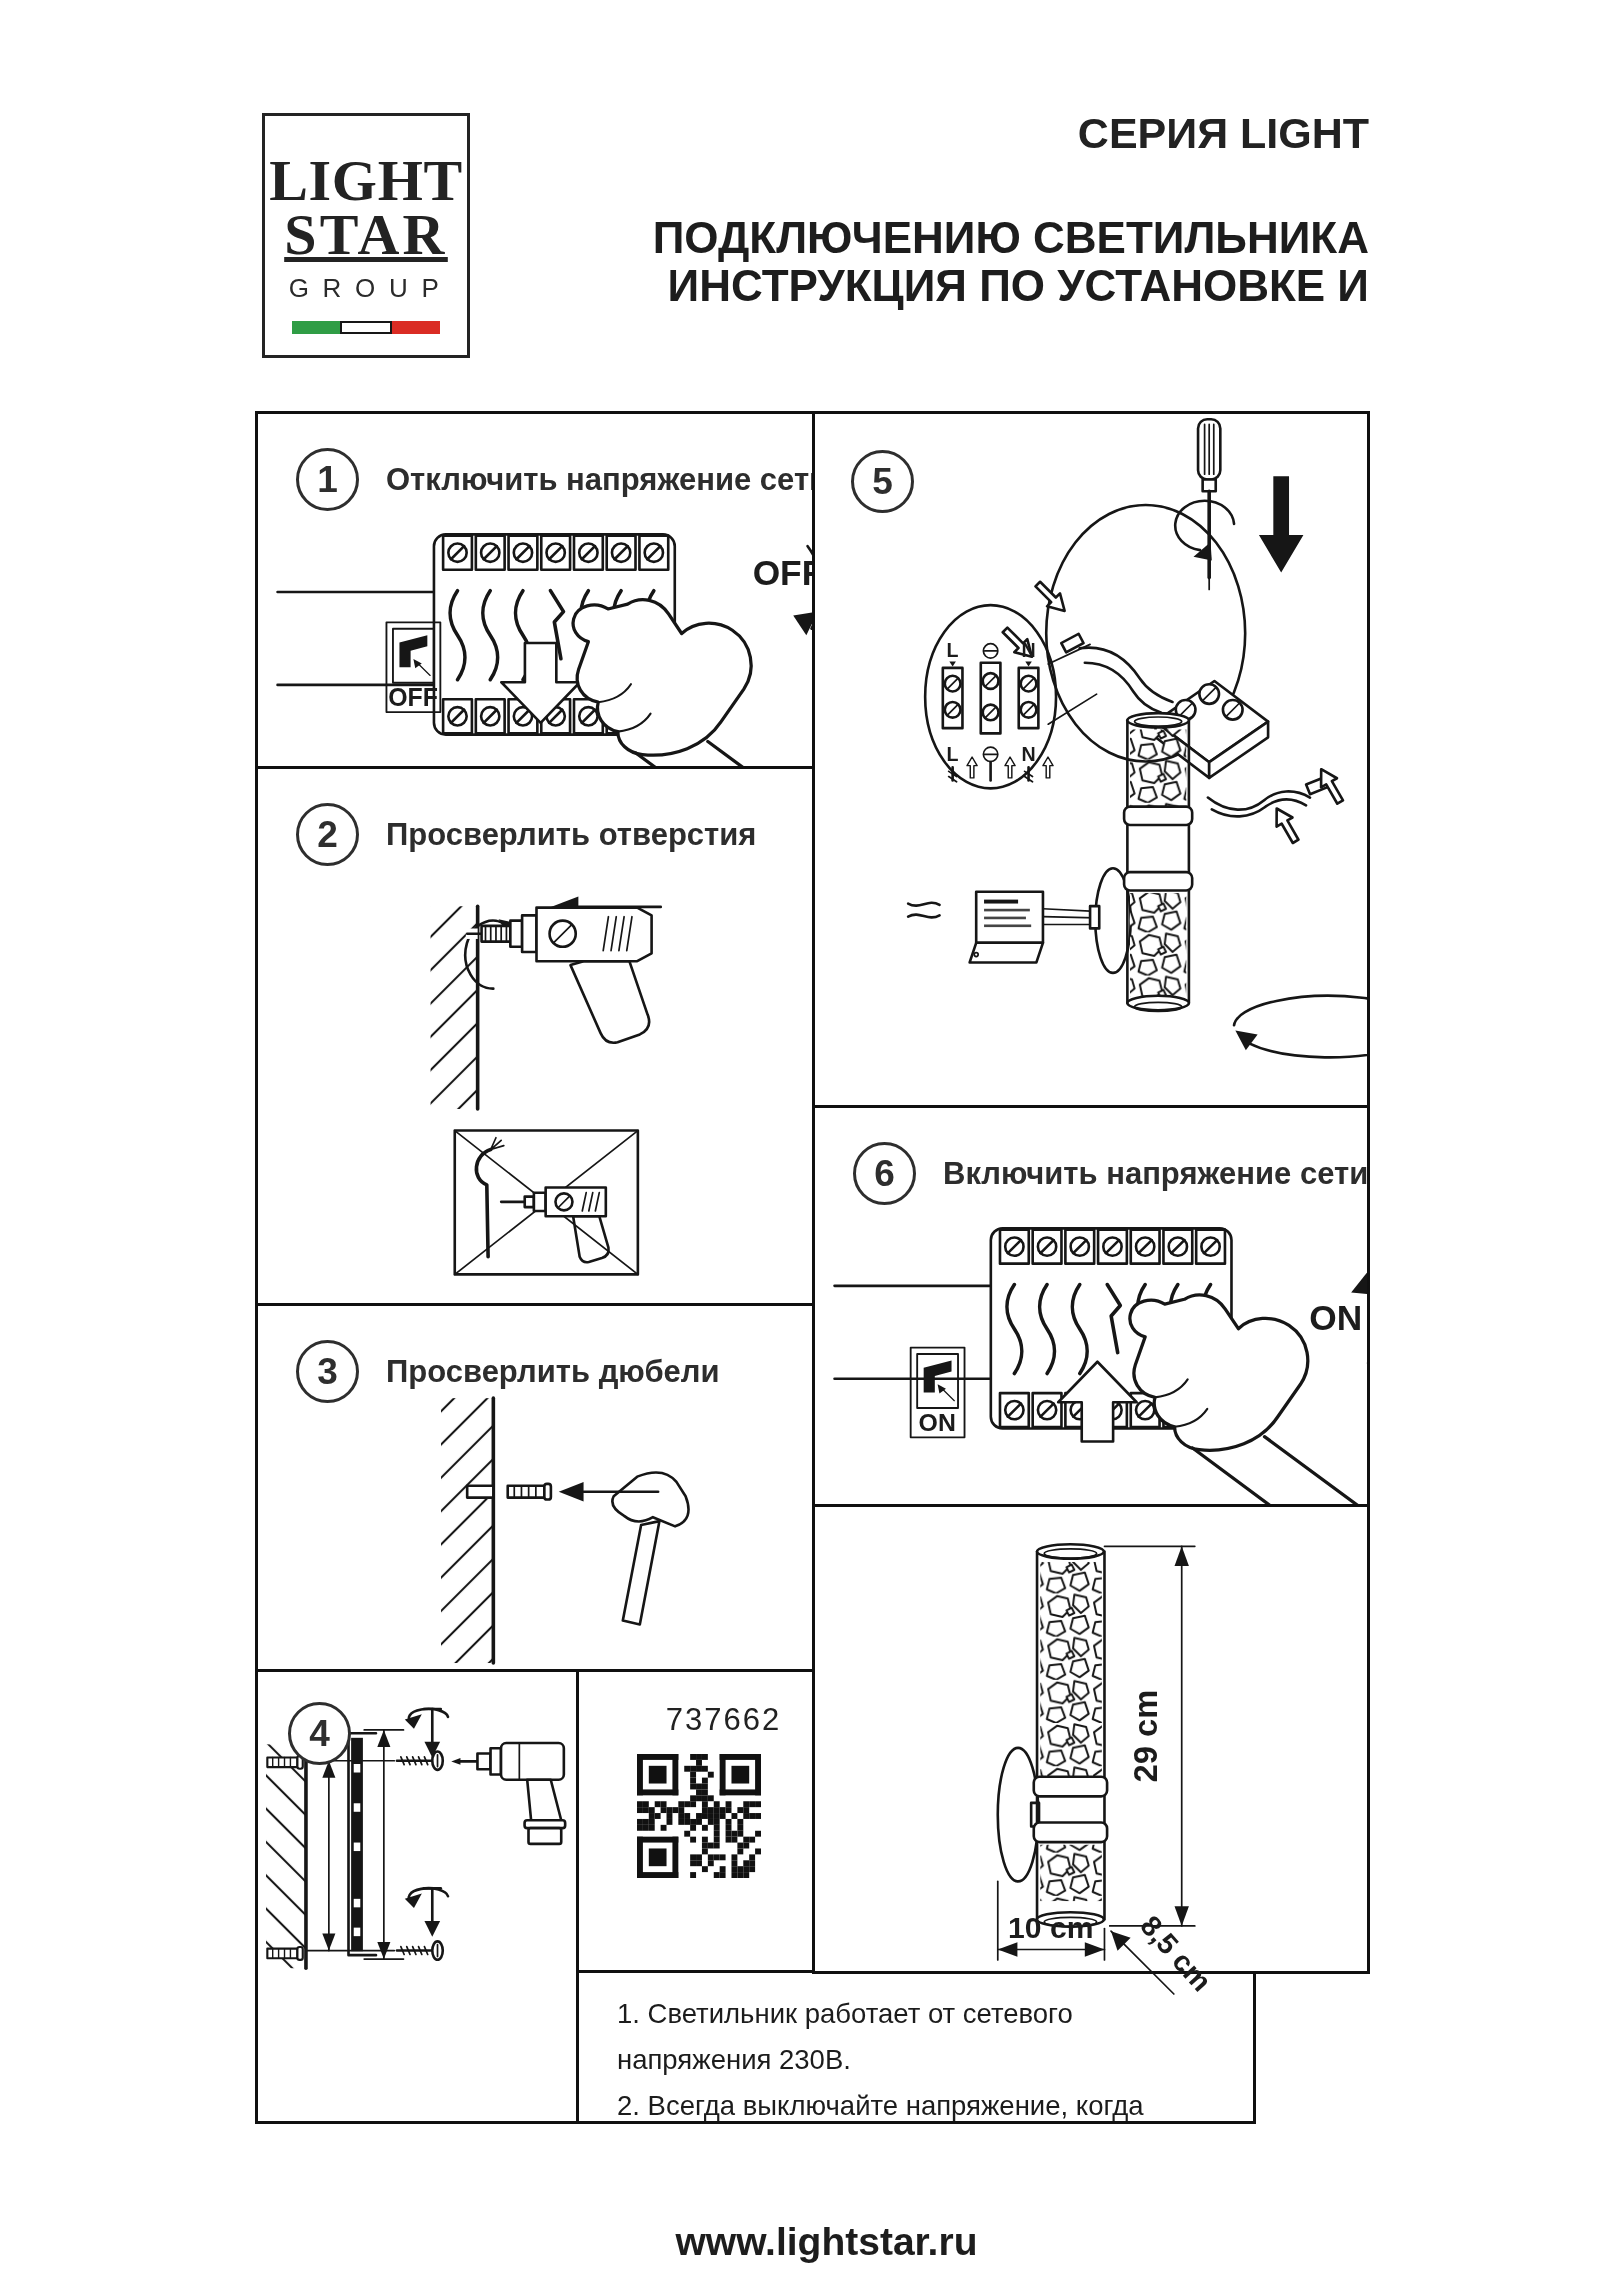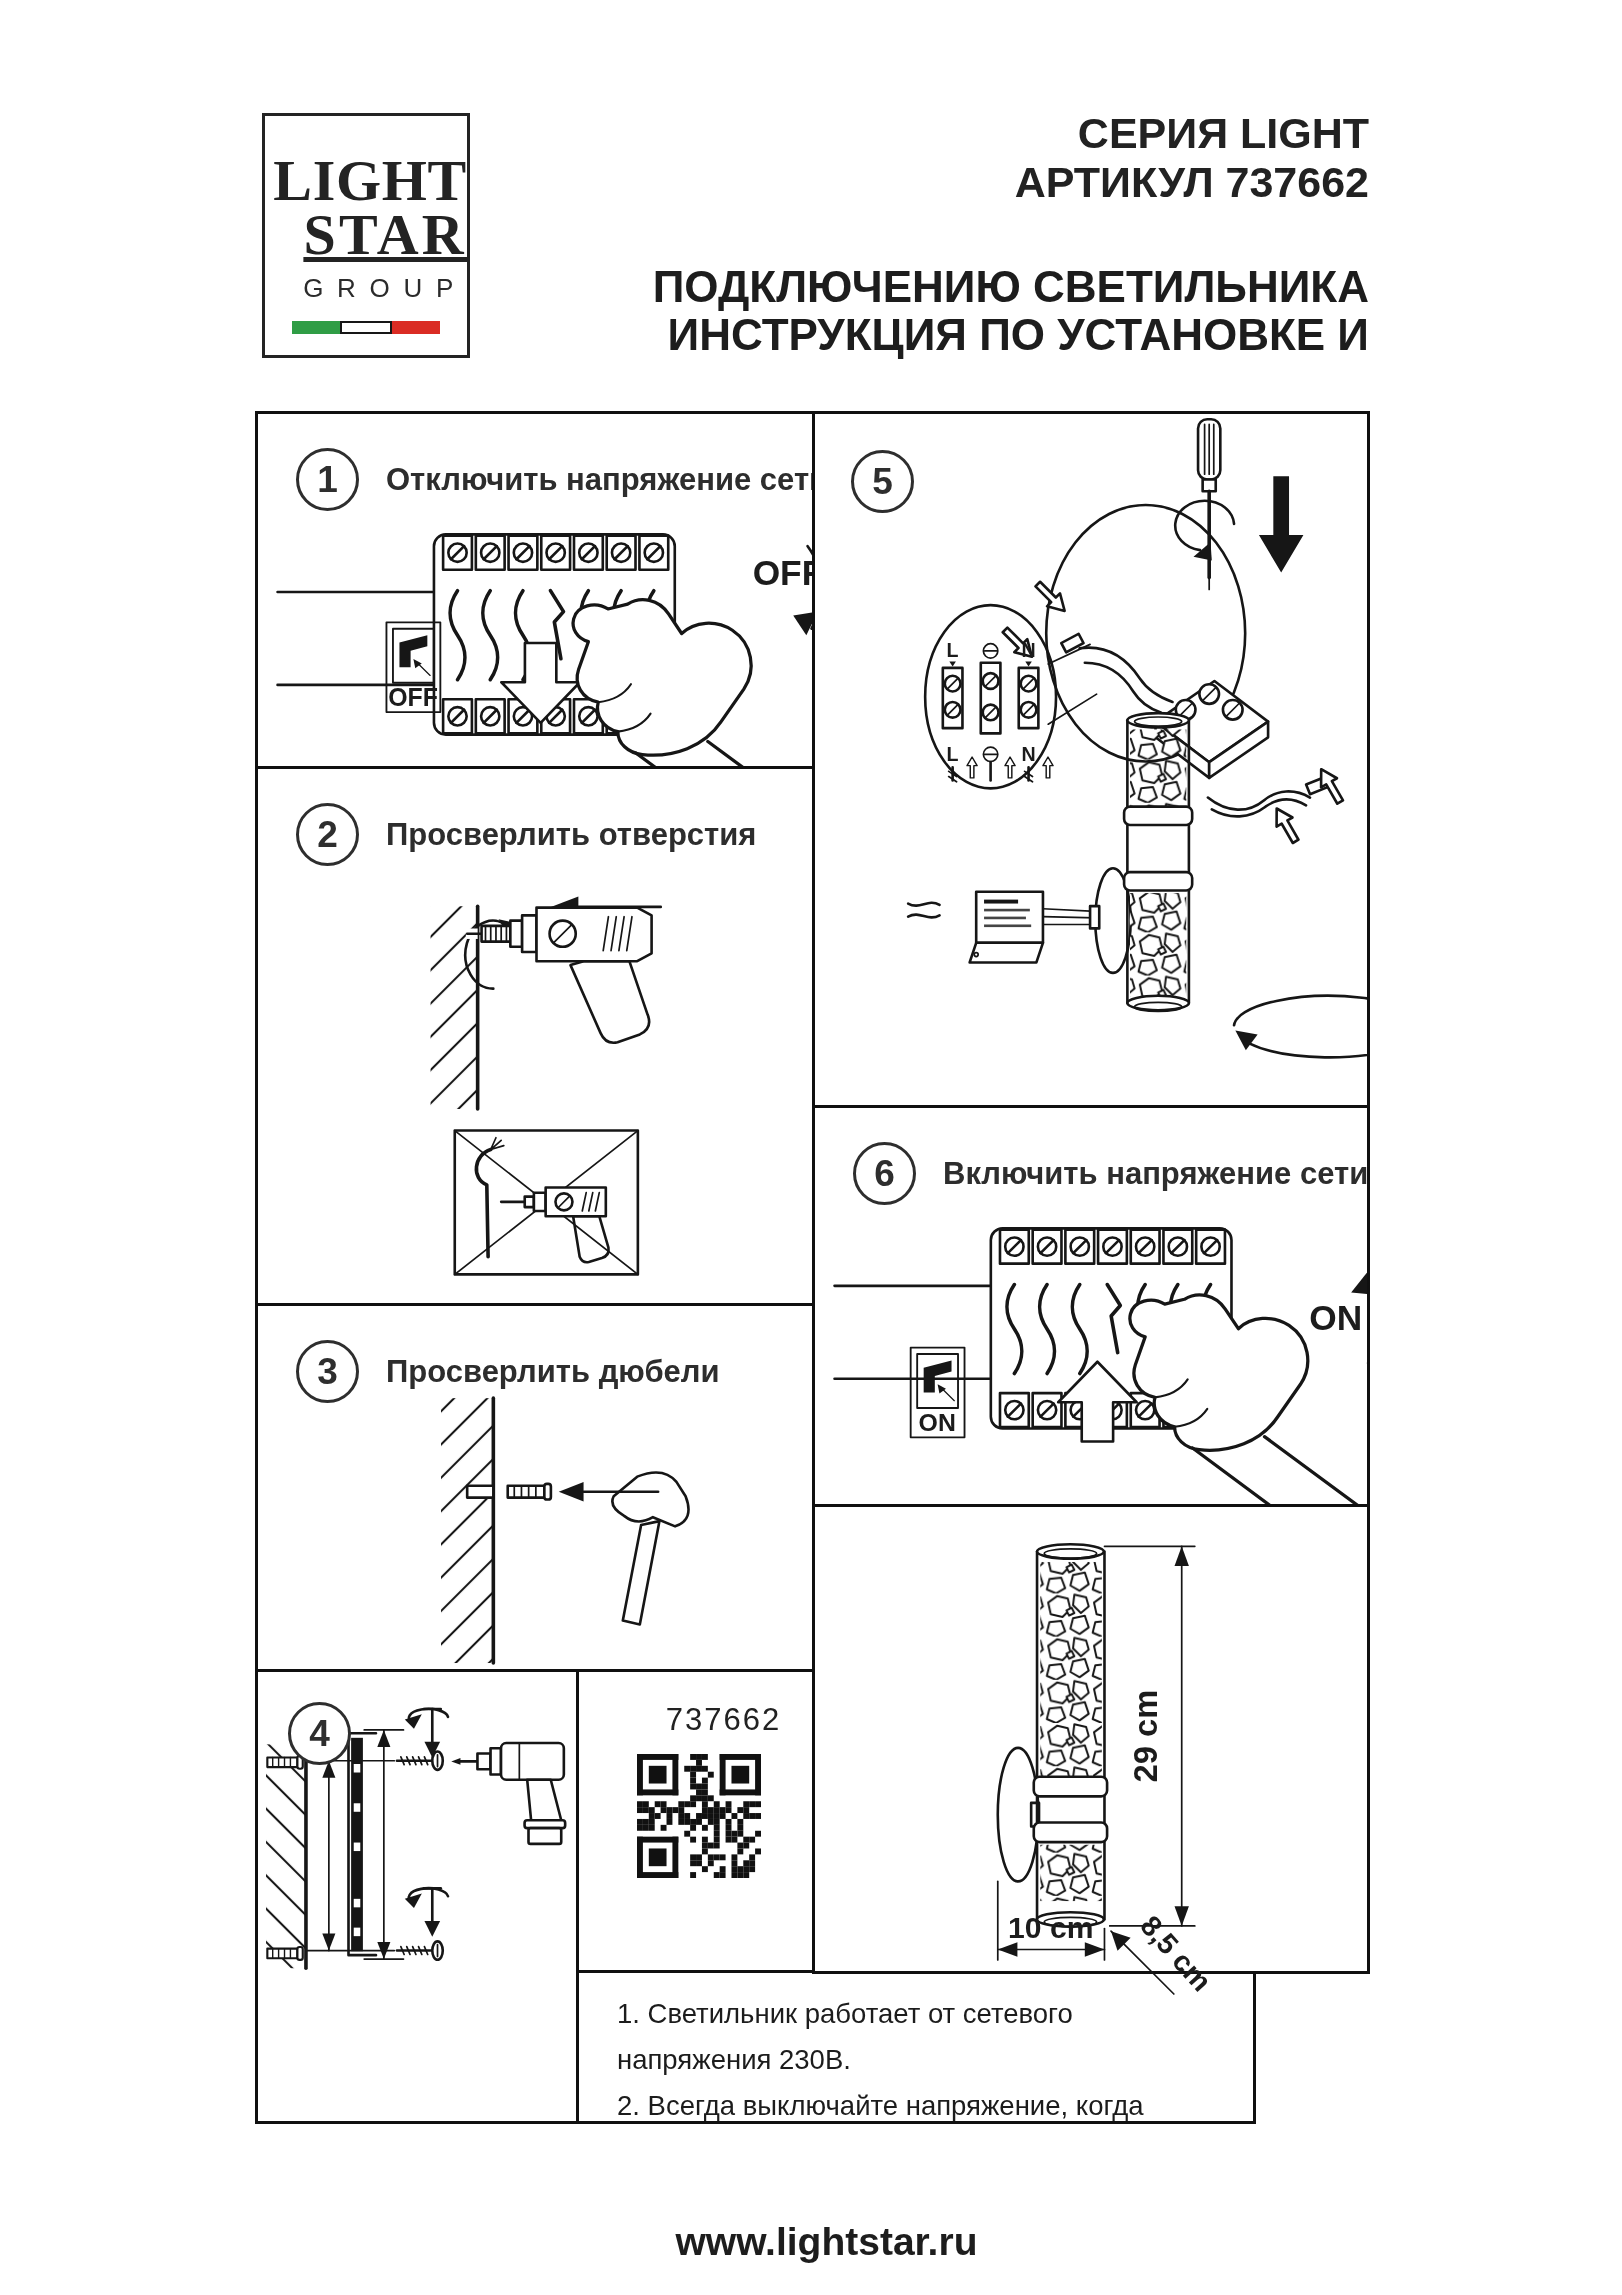--- a/index.html
+++ b/index.html
@@ -2,21 +2,21 @@
 <html style="font-size:10.5px"><head>
 <meta charset="utf-8">
 <style>
   html,body{margin:0;padding:0;background:#e8e8e8;}
   .page{position:relative;width:1623px;height:2295px;background:#fff;
         font-family:"Liberation Sans","DejaVu Sans",sans-serif;color:#1a1a1a;}
   .panel{position:absolute;border:3.3px solid #101010;background:#fff;box-sizing:border-box;overflow:hidden;}
   .panel svg{position:absolute;left:0;top:0;overflow:visible;}
   
   .logo{position:absolute;left:262px;top:113px;width:208px;height:245px;border:3.3px solid #232323;
-        box-sizing:border-box;text-align:right;padding-top:38px;}
+        box-sizing:border-box;text-align:center;padding-top:38px;}
   .logo-w1,.logo-w2{font-family:"Liberation Serif","DejaVu Serif",serif;font-weight:bold;
         font-size:58px;line-height:54px;color:#232323;letter-spacing:0.7px;}
   .logo-w2{letter-spacing:3.3px;text-decoration:underline;}
   .logo-w3{margin-top:10.5px;font-size:26px;letter-spacing:13.7px;text-indent:9.2px;color:#2b2b2b;}
   .flag{margin:17px auto 0;width:148px;height:13px;display:flex;}
   .flag span{flex:1;height:100%;box-sizing:border-box;}
   .flag .f-w{border:2px solid #161616;}
   
   .hdr{position:absolute;right:254px;top:109px;text-align:right;color:#222;}
   .hdr-series,.hdr-article{font-size:43px;font-weight:bold;line-height:1.14;}
@@ -165,21 +165,20 @@
     <div class="logo-w3">GROUP</div>
     <div class="flag">
       <span class="f-g" style="background: rgb(47, 157, 69);"></span>
       <span class="f-w" style="background: rgb(255, 255, 255);"></span>
       <span class="f-r" style="background: rgb(218, 44, 36);"></span>
     </div>
   </div>
 
   <div class="hdr">
     <div class="hdr-series">СЕРИЯ LIGHT</div>
-    <div class="hdr-article">АРТИКУЛ 737662</div>
     <div class="hdr-inst">
       <div>ПОДКЛЮЧЕНИЮ СВЕТИЛЬНИКА</div>
       <div>ИНСТРУКЦИЯ ПО УСТАНОВКЕ И</div>
     </div>
   </div>
 
   <div class="panel" style="left:255px;top:411px;width:560px;height:359px;">
     <div class="stepnum" style="left:38px;top:34px;">1</div>
     <div class="steptitle" style="left:128px;top:48px;">Отключить напряжение сети</div>
     <svg style="left:13px;top:98px;" width="534" height="262" viewBox="0 0 816 400">

